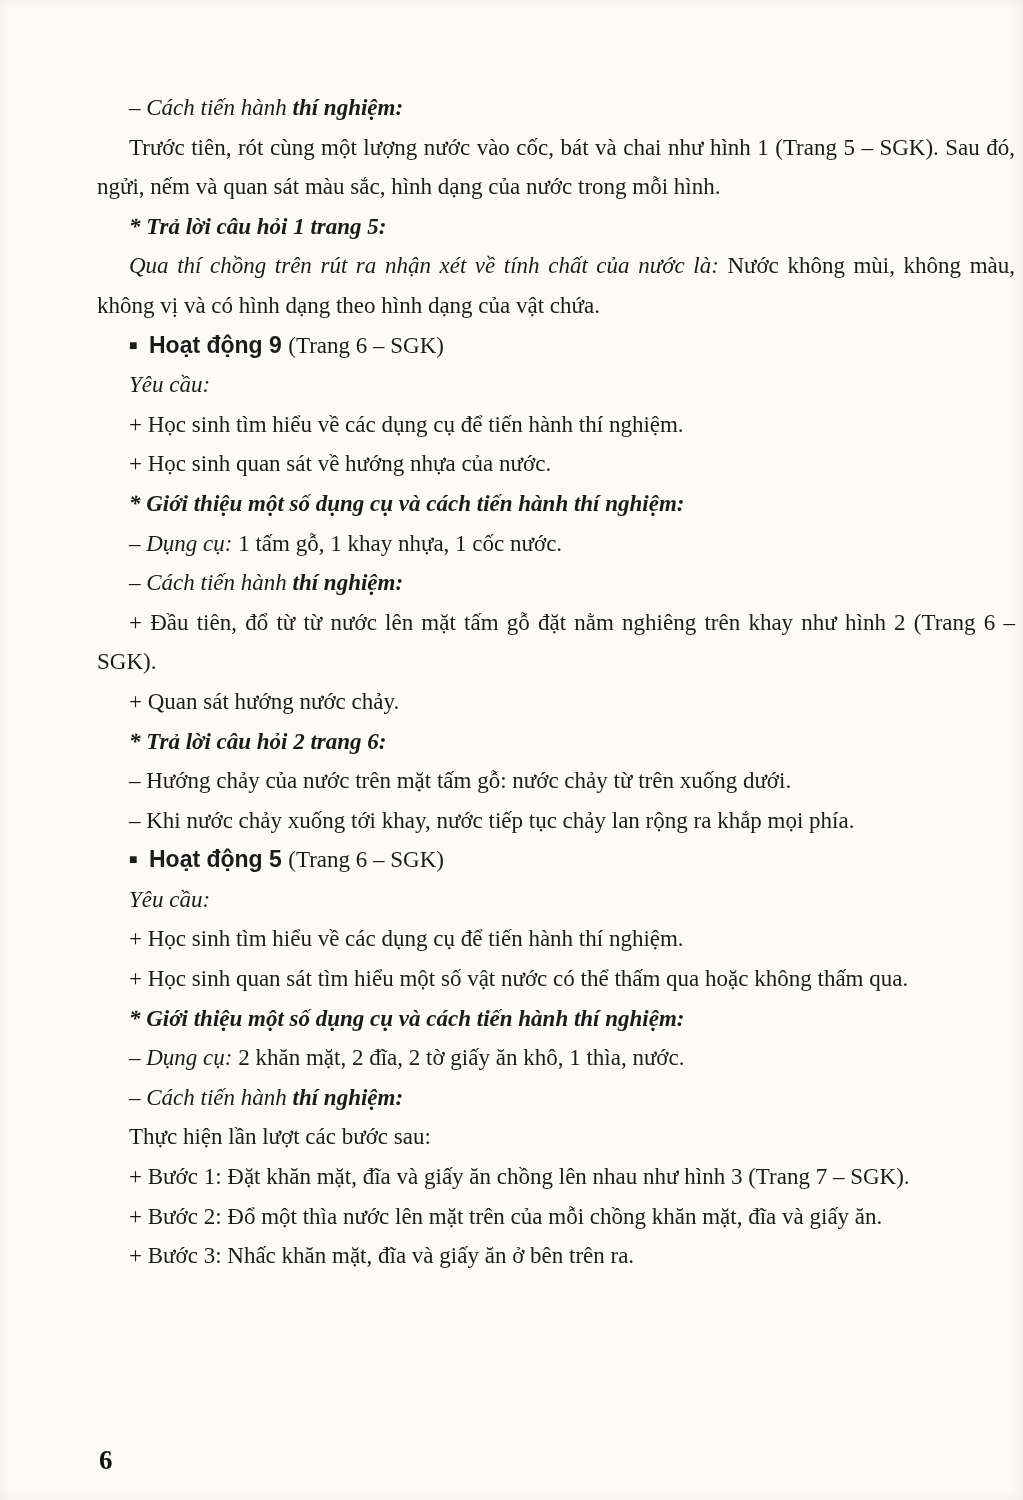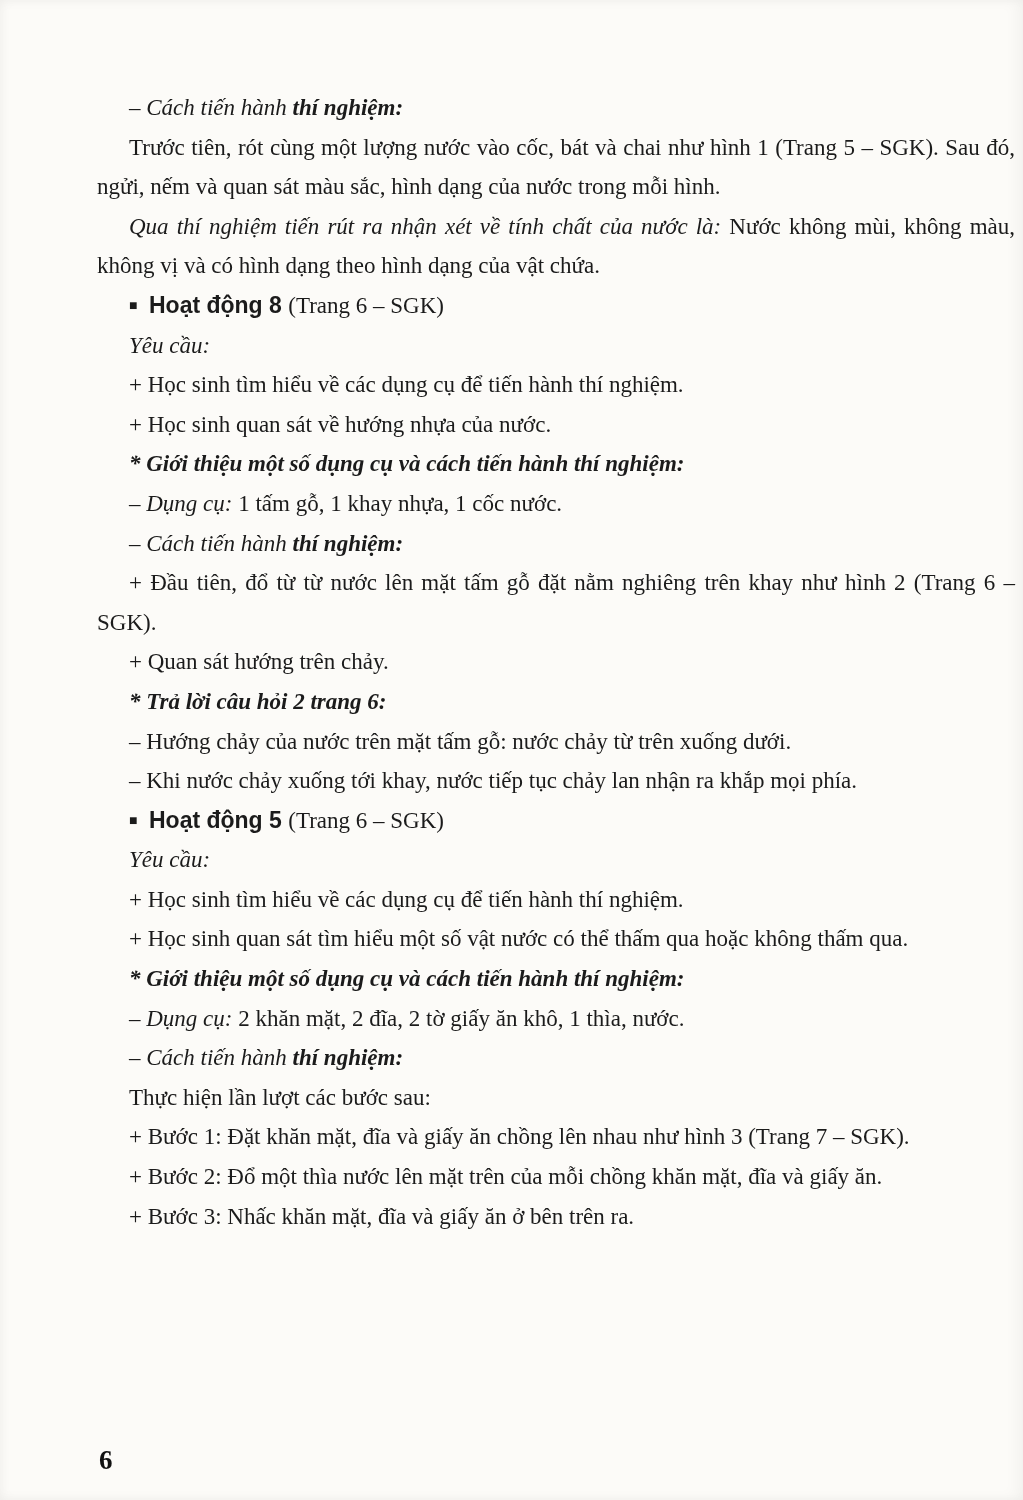--- a/index.html
+++ b/index.html
@@ -41,33 +41,34 @@
     color: #111;
   }
 </style>
 </head>
 <body>
 
 <div class="page">
   <div class="doc">
       <p class="para"><span class="s-i">– Cách tiến hành </span><span class="s-bi">thí nghiệm:</span></p>
       <p class="para"><span class="s-n">Trước tiên, rót cùng một lượng nước vào cốc, bát và chai như hình 1 (Trang 5 – SGK). Sau đó, ngửi, nếm và quan sát màu sắc, hình dạng của nước trong mỗi hình.</span></p>
-      <p class="para"><span class="s-i">Qua thí nghiệm tiến rút ra nhận xét về tính chất của nước là: </span><span class="s-n">Nước không mùi, không màu, không vị và có hình dạng theo hình dạng của vật chứa.</span></p>
-      <p class="para"><span class="s-sq">■ </span><span class="s-hb">Hoạt động 8 </span><span class="s-n">(Trang 6 – SGK)</span></p>
+      <p class="para"><span class="s-bi">* Trả lời câu hỏi 1 trang 5:</span></p>
+      <p class="para"><span class="s-i">Qua thí chồng trên rút ra nhận xét về tính chất của nước là: </span><span class="s-n">Nước không mùi, không màu, không vị và có hình dạng theo hình dạng của vật chứa.</span></p>
+      <p class="para"><span class="s-sq">■ </span><span class="s-hb">Hoạt động 9 </span><span class="s-n">(Trang 6 – SGK)</span></p>
       <p class="para"><span class="s-i">Yêu cầu:</span></p>
       <p class="para"><span class="s-n">+ Học sinh tìm hiểu về các dụng cụ để tiến hành thí nghiệm.</span></p>
       <p class="para"><span class="s-n">+ Học sinh quan sát về hướng nhựa của nước.</span></p>
       <p class="para"><span class="s-bi">* Giới thiệu một số dụng cụ và cách tiến hành thí nghiệm:</span></p>
       <p class="para"><span class="s-n">– </span><span class="s-i">Dụng cụ:</span><span class="s-n"> 1 tấm gỗ, 1 khay nhựa, 1 cốc nước.</span></p>
       <p class="para"><span class="s-i">– Cách tiến hành </span><span class="s-bi">thí nghiệm:</span></p>
       <p class="para"><span class="s-n">+ Đầu tiên, đổ từ từ nước lên mặt tấm gỗ đặt nằm nghiêng trên khay như hình 2 (Trang 6 – SGK).</span></p>
-      <p class="para"><span class="s-n">+ Quan sát hướng trên chảy.</span></p>
+      <p class="para"><span class="s-n">+ Quan sát hướng nước chảy.</span></p>
       <p class="para"><span class="s-bi">* Trả lời câu hỏi 2 trang 6:</span></p>
       <p class="para"><span class="s-n">– Hướng chảy của nước trên mặt tấm gỗ: nước chảy từ trên xuống dưới.</span></p>
-      <p class="para"><span class="s-n">– Khi nước chảy xuống tới khay, nước tiếp tục chảy lan nhận ra khắp mọi phía.</span></p>
+      <p class="para"><span class="s-n">– Khi nước chảy xuống tới khay, nước tiếp tục chảy lan rộng ra khắp mọi phía.</span></p>
       <p class="para"><span class="s-sq">■ </span><span class="s-hb">Hoạt động 5 </span><span class="s-n">(Trang 6 – SGK)</span></p>
       <p class="para"><span class="s-i">Yêu cầu:</span></p>
       <p class="para"><span class="s-n">+ Học sinh tìm hiểu về các dụng cụ để tiến hành thí nghiệm.</span></p>
       <p class="para"><span class="s-n">+ Học sinh quan sát tìm hiểu một số vật nước có thể thấm qua hoặc không thấm qua.</span></p>
       <p class="para"><span class="s-bi">* Giới thiệu một số dụng cụ và cách tiến hành thí nghiệm:</span></p>
       <p class="para"><span class="s-n">– </span><span class="s-i">Dụng cụ:</span><span class="s-n"> 2 khăn mặt, 2 đĩa, 2 tờ giấy ăn khô, 1 thìa, nước.</span></p>
       <p class="para"><span class="s-i">– Cách tiến hành </span><span class="s-bi">thí nghiệm:</span></p>
       <p class="para"><span class="s-n">Thực hiện lần lượt  các bước sau:</span></p>
       <p class="para"><span class="s-n">+ Bước 1: Đặt khăn mặt, đĩa và giấy ăn chồng lên nhau như hình 3 (Trang 7 – SGK).</span></p>
       <p class="para"><span class="s-n">+ Bước 2: Đổ một thìa nước lên mặt trên của mỗi chồng khăn mặt, đĩa và giấy ăn.</span></p>

